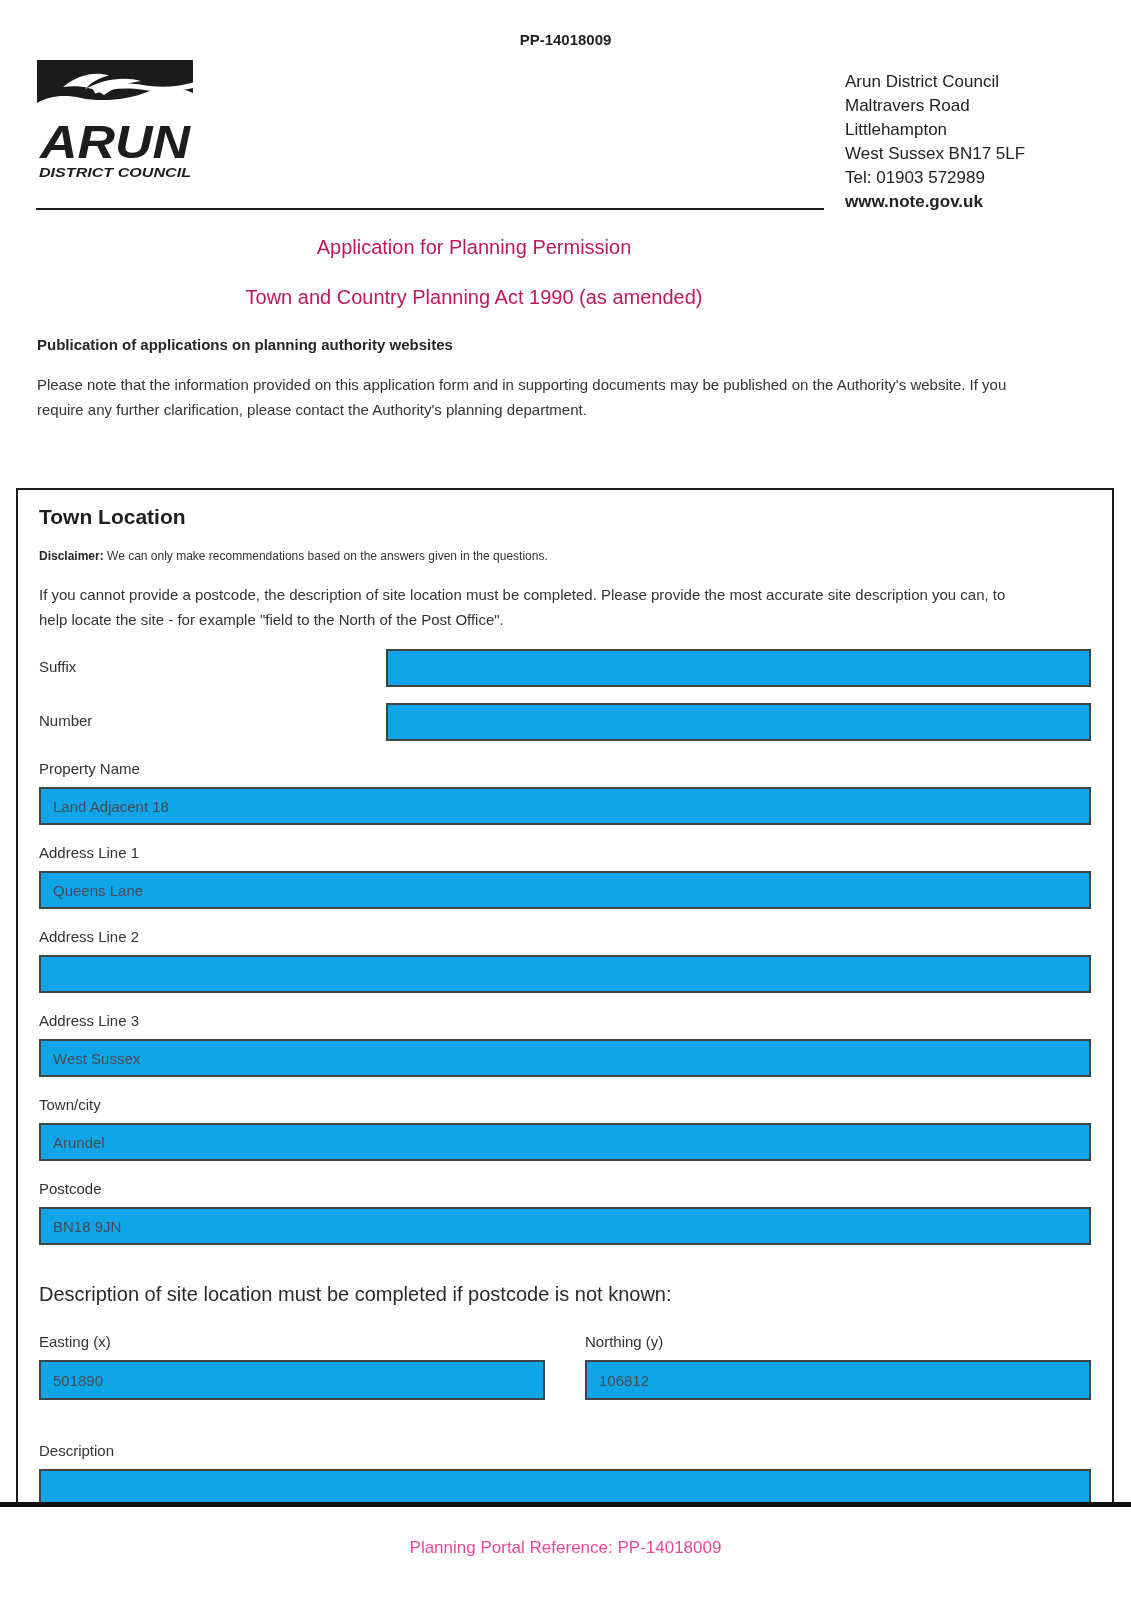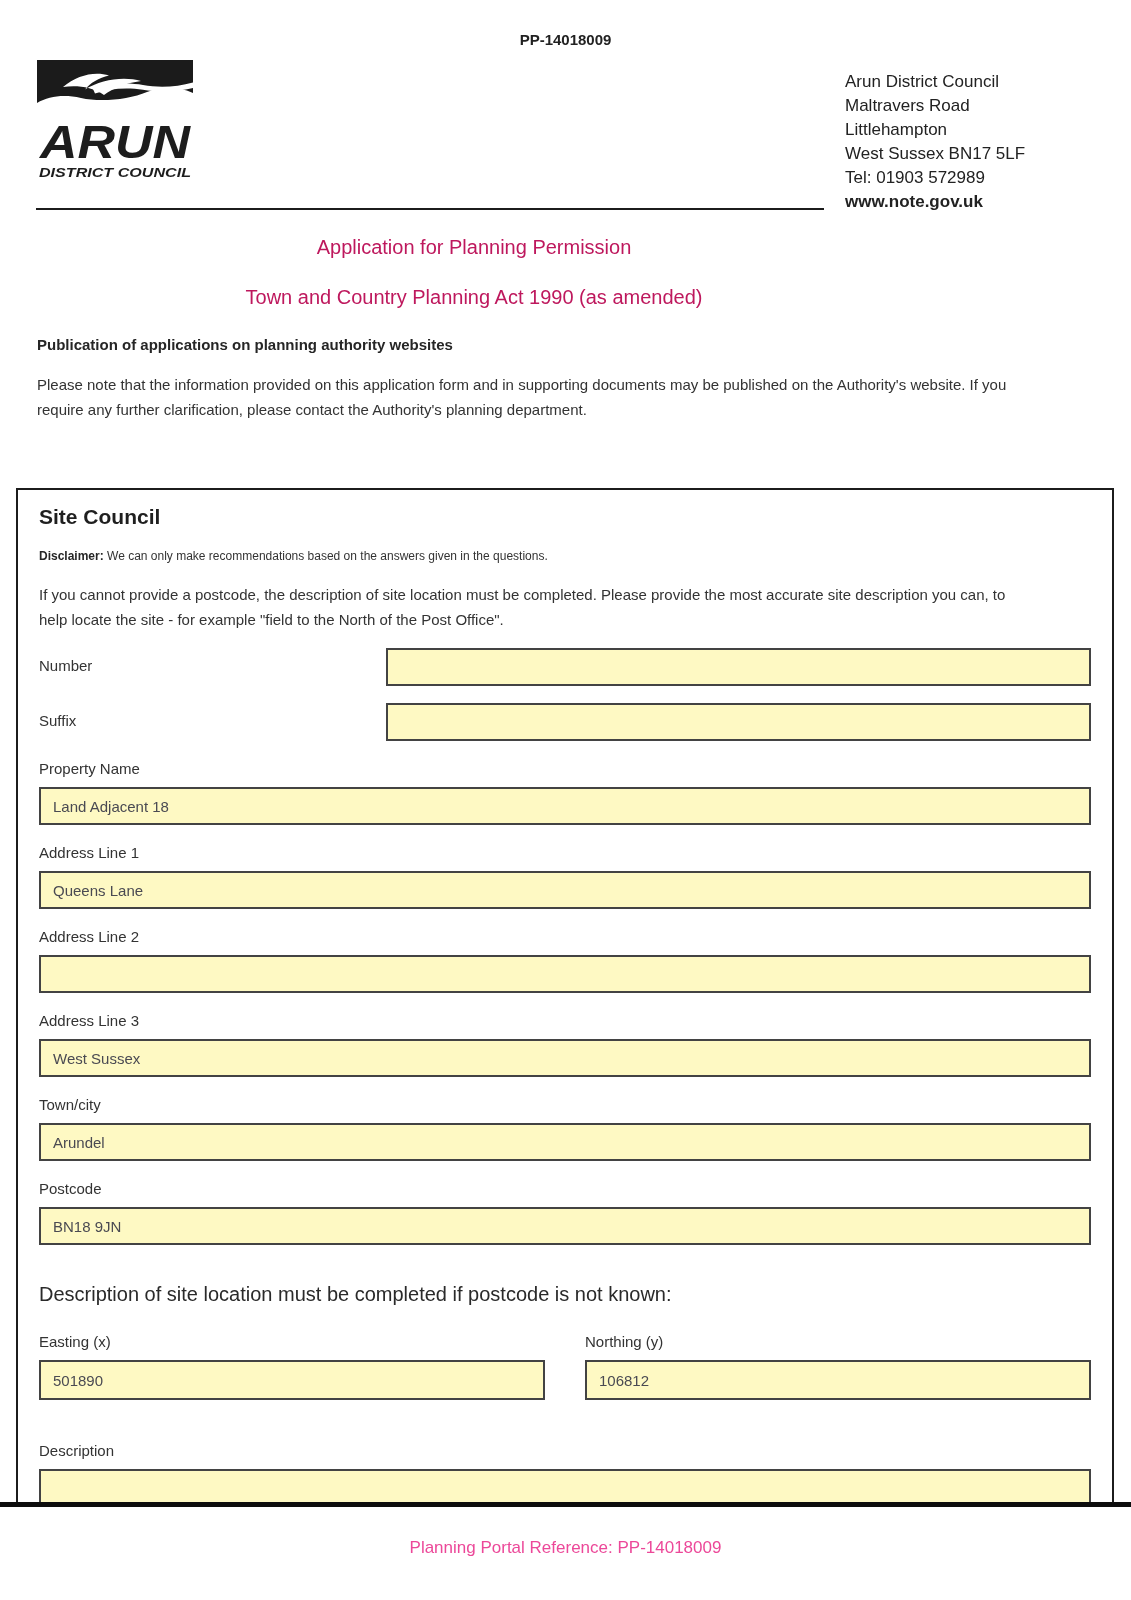--- a/index.html
+++ b/index.html
@@ -108,21 +108,21 @@
     display: block;
     font-size: 15px;
     color: #333333;
     line-height: 17px;
   }
   .text-input {
     display: block;
     height: 38px;
     width: 100%;
     border: 2px solid #434343;
-    background: #fef9c3;
+    background: #0ea5e9;
     padding: 0 12px;
     font-family: "Liberation Sans", "DejaVu Sans", sans-serif;
     font-size: 15px;
     color: #4a4a52;
     border-radius: 0;
     outline: none;
   }
   textarea.text-input { resize: none; padding-top: 10px; }
 
   .row-inline {
@@ -204,39 +204,39 @@
   <div class="form-subtitle">Town and Country Planning Act 1990 (as amended)</div>
 
   <div class="pub-heading">Publication of applications on planning authority websites</div>
   <div class="pub-para">
     <div class="line">Please note that the information provided on this application form and in supporting documents may be published on the Authority's website. If you</div>
     <div class="line">require any further clarification, please contact the Authority's planning department.</div>
   </div>
 
   <section class="site-box">
 
-    <h3 class="site-heading">Site Council</h3>
+    <h3 class="site-heading">Town Location</h3>
 
     <p class="disclaimer">
       <b>Disclaimer:</b>
       <span>We can only make recommendations based on the answers given in the questions.</span>
     </p>
 
     <div class="intro-para">
       <div class="line">If you cannot provide a postcode, the description of site location must be completed. Please provide the most accurate site description you can, to</div>
       <div class="line">help locate the site - for example "field to the North of the Post Office".</div>
     </div>
 
+    <div class="row-inline row-suffix">
+      <label class="field-label">Suffix</label>
+      <input class="text-input" type="text" style="">
+    </div>
+
     <div class="row-inline row-number">
       <label class="field-label">Number</label>
-      <input class="text-input" type="text" style="">
-    </div>
-
-    <div class="row-inline row-suffix">
-      <label class="field-label">Suffix</label>
       <input class="text-input" type="text" style="">
     </div>
 
     <div class="row-stacked">
       <label class="field-label">Property Name</label>
       <input class="text-input" type="text" value="Land Adjacent 18" style="">
     </div>
 
     <div class="row-stacked">
       <label class="field-label">Address Line 1</label>

